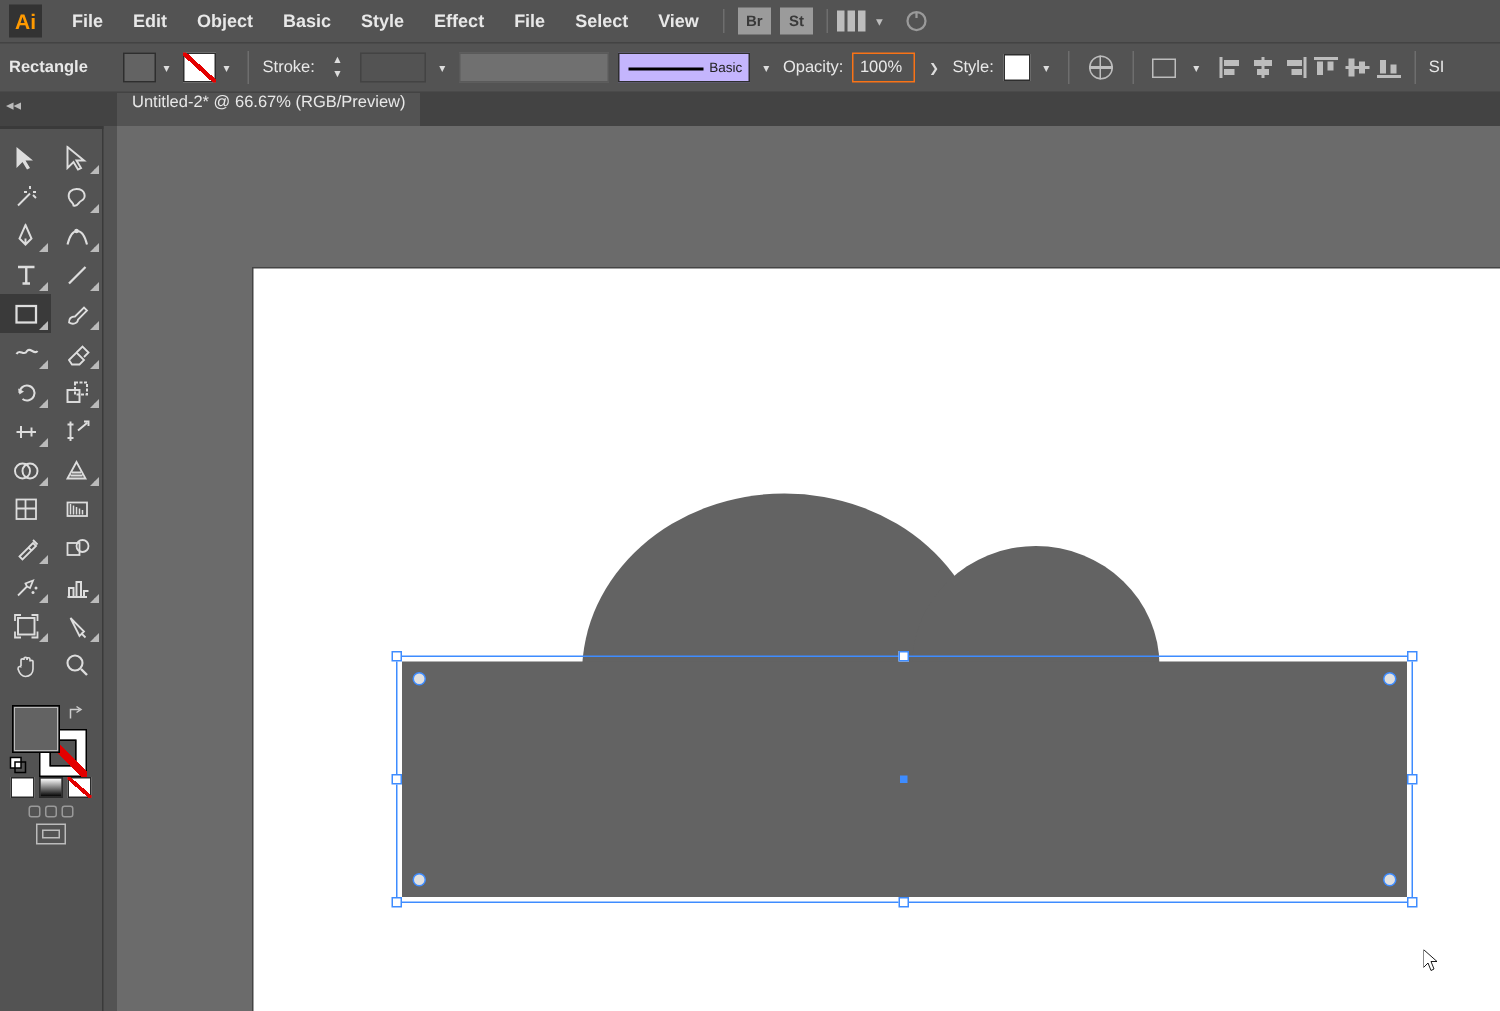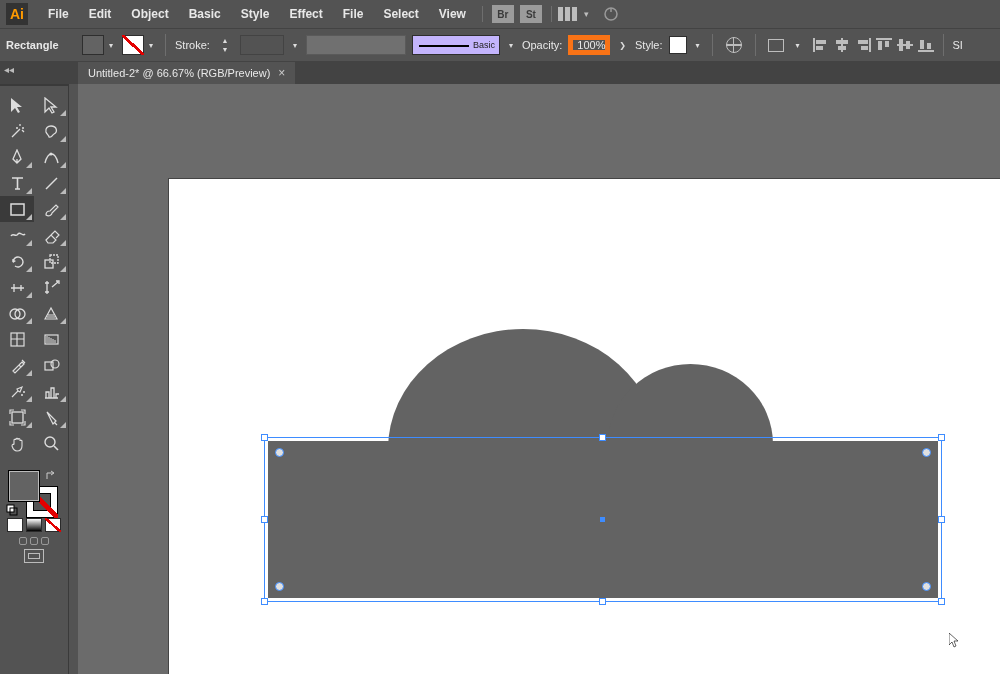--- a/index.html
+++ b/index.html
@@ -24,35 +24,35 @@
 .swatch.nostroke{ background:#fff;}
 .swatch.nostroke::after{ content:""; position:absolute; left:-1px; top:-1px; right:-1px; bottom:-1px; background:linear-gradient(to top right, transparent 45%, #e30000 45%, #e30000 55%, transparent 55%);}
 .dd-caret{ font-size:8px; color:#ddd; padding:0 3px;}
 .ctrl-sep{ width:1px; height:22px; background:#6e6e6e; margin:0 3px;}
 .lbl{ font-size:11px;}
 .spin{ width:18px; height:20px; display:flex; flex-direction:column; justify-content:center; align-items:center; color:#ddd; font-size:7px; line-height:7px; gap:2px;}
 .wide-input{ width:44px; height:20px; background:#535353; border:1px solid #434343;}
 .wide-input2{ width:100px; height:20px; background:#707070; border:1px solid #5a5a5a;}
 .brush-prev{ width:88px; height:20px; background:#c4b5fd; border:1px solid #2e2e2e; display:flex; align-items:center; justify-content:flex-end; padding-right:4px; font-size:9px; color:#222; position:relative;}
 .brush-prev::before{ content:""; position:absolute; left:6px; top:9px; width:50px; height:2px; background:#000;}
-.opac-input{ width:42px; height:20px; background:#535353; border:5px solid #f97316; color:#e8e8e8; font-size:11px; padding:0 4px; display:flex; align-items:center;}
+.opac-input{ width:42px; height:20px; background:#535353; border:1px solid #f97316; color:#e8e8e8; font-size:11px; padding:0 4px; display:flex; align-items:center;}
 .tiny-sw{ width:18px; height:18px; background:#fff; border:1px solid #2e2e2e;}
 .globe{ width:16px; height:16px; border:1.5px solid #bdbdbd; border-radius:50%; margin:0 4px; position:relative;}
 .globe::before{content:"";position:absolute;left:6px;top:-1px;width:1.5px;height:16px;background:#bdbdbd;}
 .globe::after{content:"";position:absolute;top:6px;left:-1px;height:1.5px;width:16px;background:#bdbdbd;}
 .doc-ic{ width:16px; height:13px; border:1.5px solid #bdbdbd; position:relative; margin:0 3px;}
 .align-grp{ display:flex; gap:5px; margin-left:4px;}
 .align-ic{ width:16px; height:14px; position:relative;}
 .align-ic span{position:absolute;background:#bdbdbd;}
 
 
 .tabstrip{ height:22px; background:#434343; display:flex; align-items:flex-end; padding-left:78px; position:relative;}
 .tabstrip .collapse{ position:absolute; left:4px; top:2px; width:12px; height:12px; color:#bbb; font-size:10px;}
 .tabstrip .tabword{ position:absolute; left:22px; top:5px; font-size:6px; letter-spacing:2px; color:#888;}
-.tab{ height:22px; background:#535353; padding:0 10px; font-size:11px; color:#e8e8e8; display:flex; align-items:center; gap:8px;}
+.tab{ height:22px; background:#535353; padding:0 10px; font-size:11px; color:#e8e8e8; display:flex; align-items:center; gap:8px;flex-direction:column;}
 .tab .x{ font-size:12px; color:#ccc;}
 
 
 .workarea{ position:absolute; left:78px; right:0; top:84px; bottom:0; background:#6b6b6b; overflow:hidden;}
 .artboard{ position:absolute; left:90px; top:94px; width:880px; height:520px; background:#fff; border:1px solid #444;}
 .shape-ellipse1{ position:absolute; left:310px; top:245px; width:270px; height:240px; background:#636363; border-radius:50%;}
 .shape-ellipse2{ position:absolute; left:530px; top:280px; width:165px; height:160px; background:#636363; border-radius:50%;}
 .shape-rect{ position:absolute; left:190px; top:357px; width:670px; height:157px; background:#636363;}
 .sel-box{ position:absolute; left:186px; top:353px; width:678px; height:165px; border:1px solid #3e8cff; pointer-events:none;}
 .handle{ position:absolute; width:7px; height:7px; background:#fff; border:1px solid #3e8cff;}

